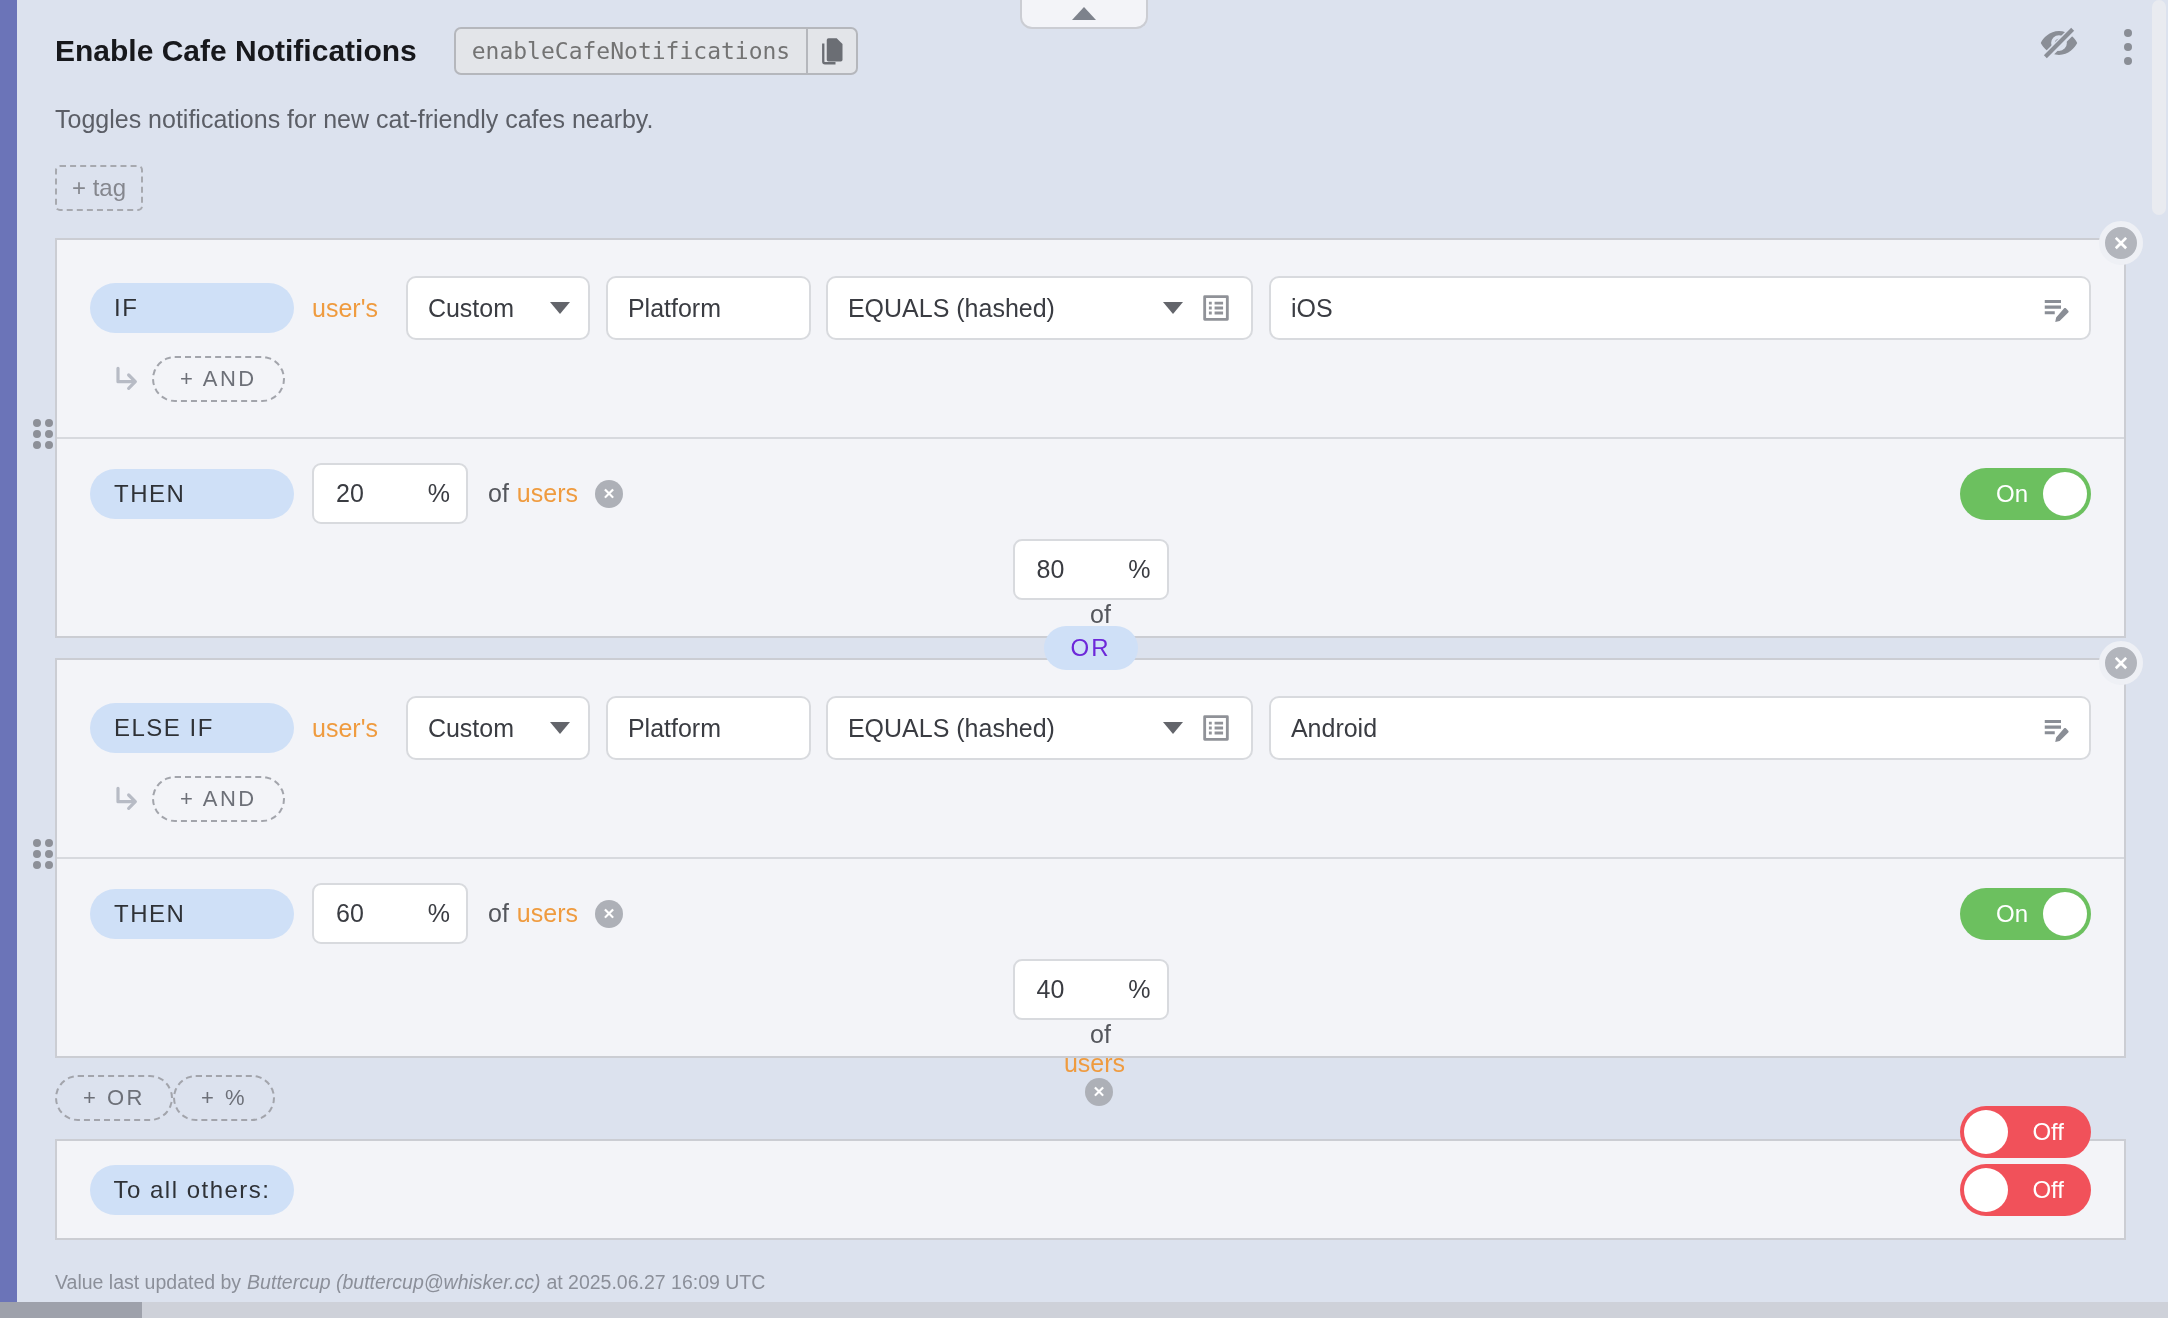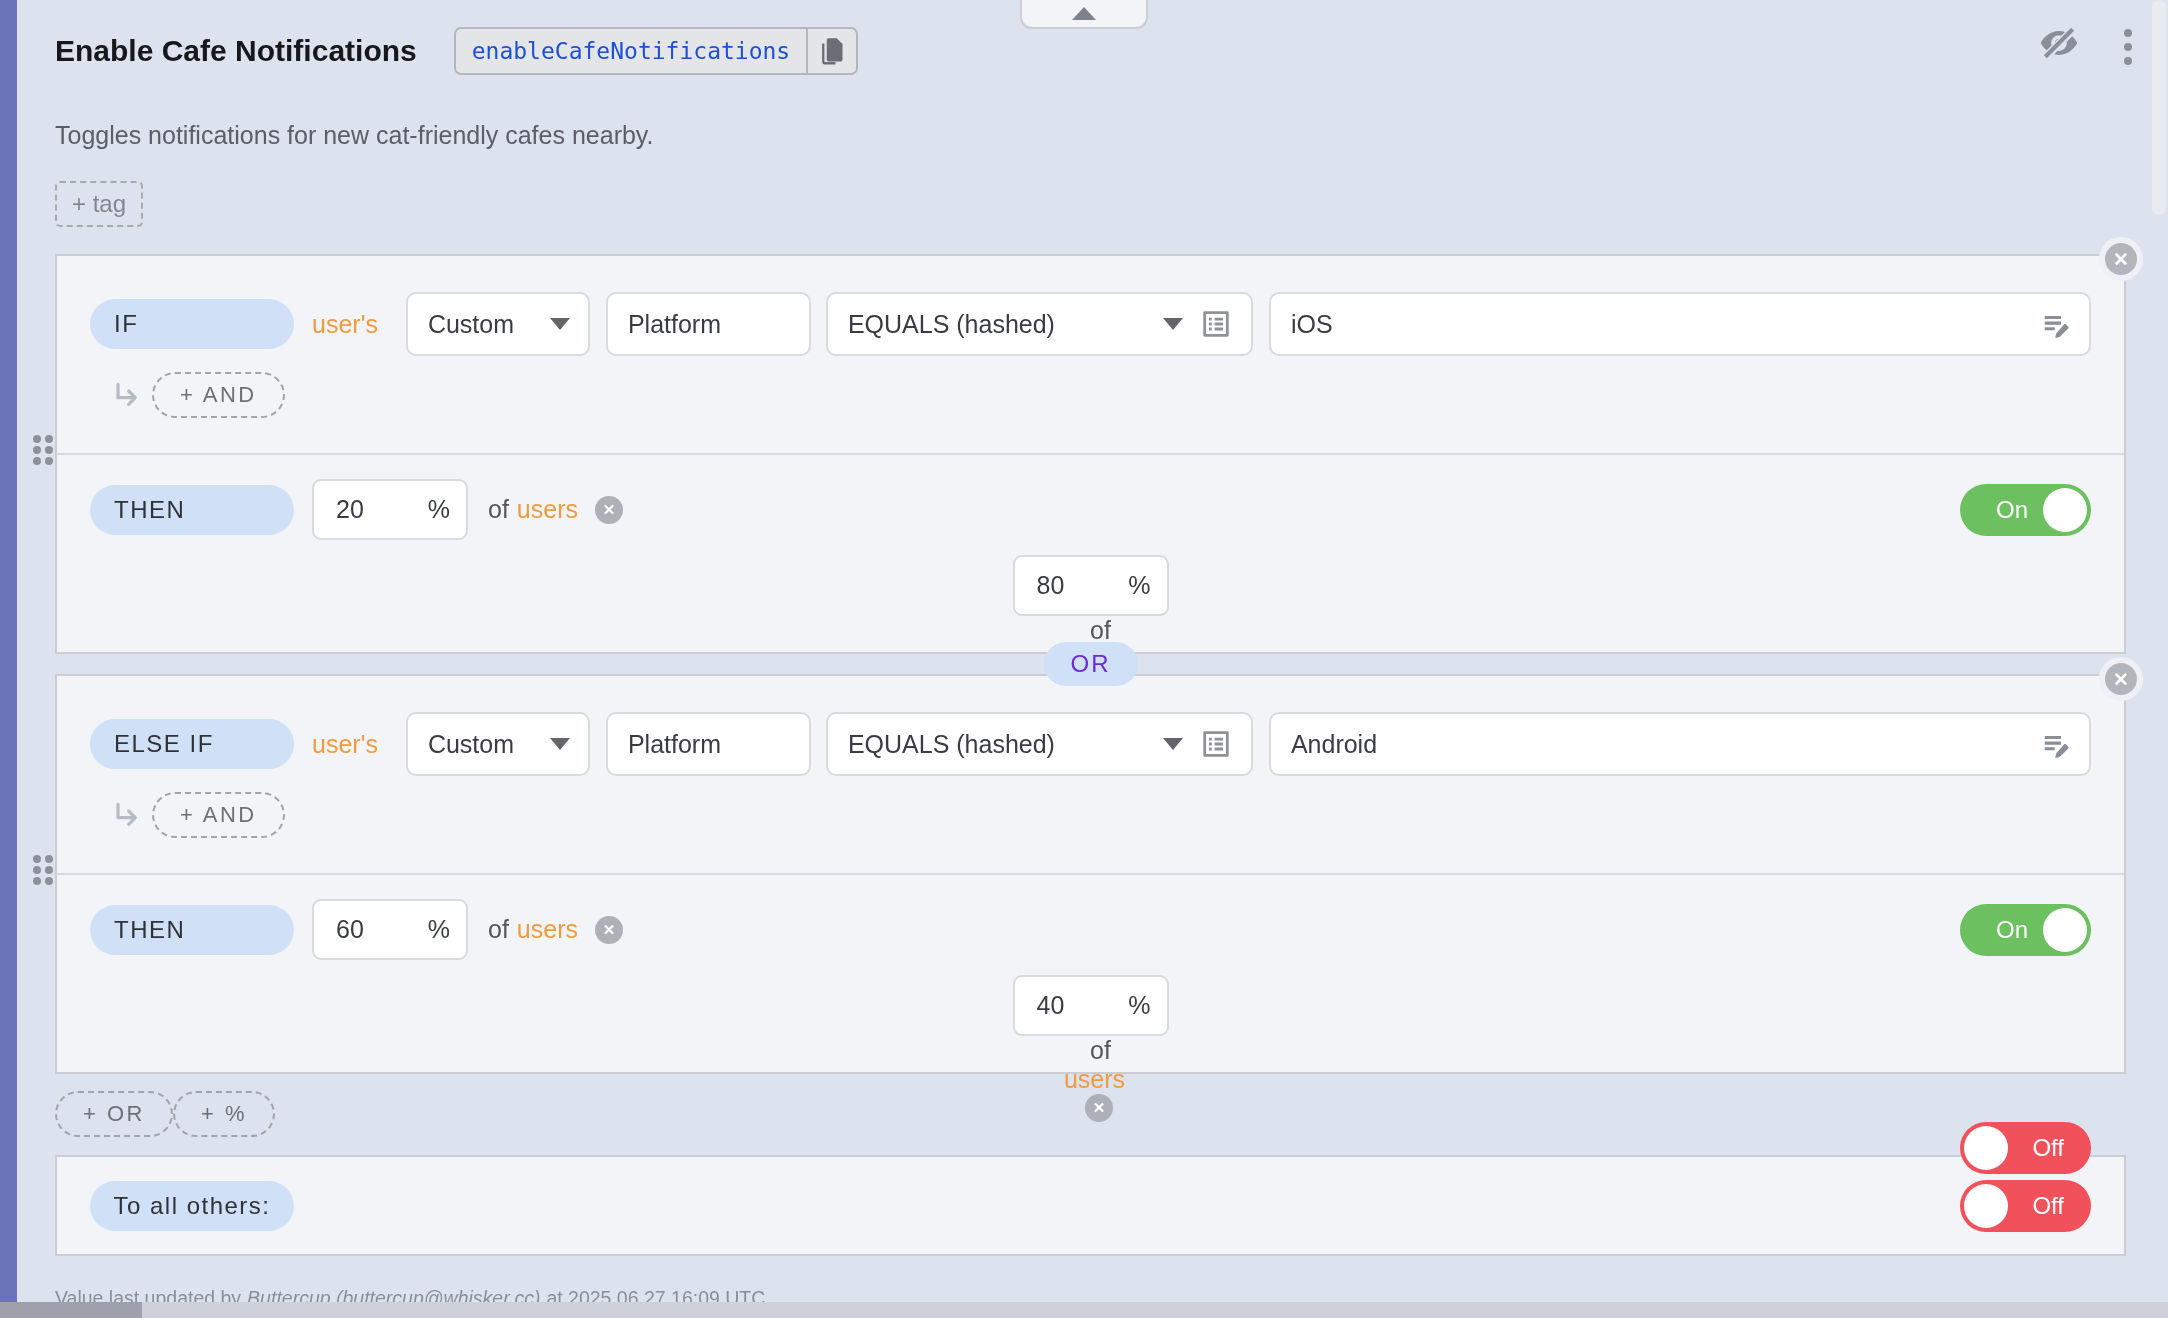--- a/index.html
+++ b/index.html
@@ -19,24 +19,24 @@
 
   .eye-btn { position:absolute; left:2036px; top:20px; width:46px; height:46px; display:flex; align-items:center; justify-content:center; cursor:pointer; }
   .kebab-btn { position:absolute; left:2114px; top:24px; width:28px; height:46px; display:flex; flex-direction:column; align-items:center; justify-content:center; gap:6px; cursor:pointer; }
   .kebab-dot { width:8px; height:8px; border-radius:50%; background:#8a8e96; }
 
   .page { position:absolute; left:55px; top:0; width:2071px; }
 
   .header-row { display:flex; align-items:center; padding-top:27px; }
   .page-title { font-size:30px; font-weight:bold; color:#17181c; }
   .flag-key-badge { margin-left:37px; display:flex; align-items:stretch; background:#e3e5e9; border:2px solid #b5b7bc; border-radius:7px; height:44px; overflow:hidden; }
-  .flag-key-text { font-family:"DejaVu Sans Mono", monospace; font-size:23px; color:#1d4ed8; display:flex; align-items:center; padding:8px 16px; }
+  .flag-key-text { font-family:"DejaVu Sans Mono", monospace; font-size:23px; color:#737373; display:flex; align-items:center; padding:8px 16px; }
   .copy-btn { border-left:2px solid #b5b7bc; width:48px; display:flex; align-items:center; justify-content:center; cursor:pointer; }
 
-  .desc { margin-top:46px; font-size:25px; color:#5b5e66; }
+  .desc { margin-top:30px; font-size:25px; color:#5b5e66; }
 
   .tag-row { margin-top:31px; }
   .add-tag-btn { display:inline-flex; align-items:center; border:2px dashed #a7a9af; border-radius:5px; padding:7px 15px; font-size:24px; color:#85878e; background:transparent; cursor:pointer; font-family:inherit; }
 
   .cards { position:relative; margin-top:27px; }
   .rule-card { position:relative; background:#f3f4f8; border:2px solid #cbcdd3; height:400px; box-sizing:border-box; }
   .rule-card + .rule-card { margin-top:20px; }
 
   .or-pill { position:absolute; top:388px; left:50%; transform:translateX(-50%); background:#cfe0f7; border-radius:999px; height:44px; padding:0 27px; display:flex; align-items:center; font-size:24px; letter-spacing:2px; color:#6d28d9; z-index:5; }
 

